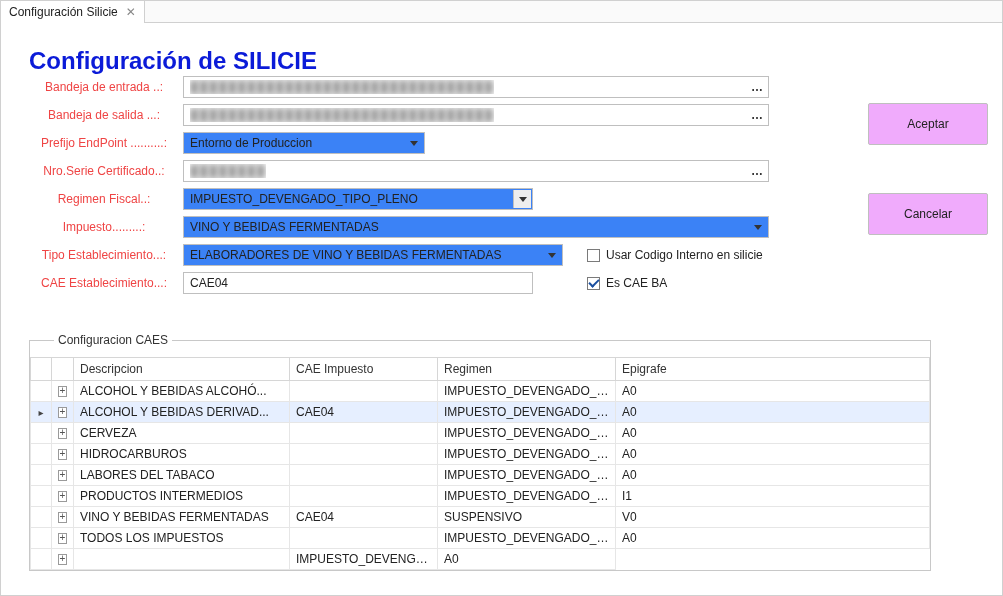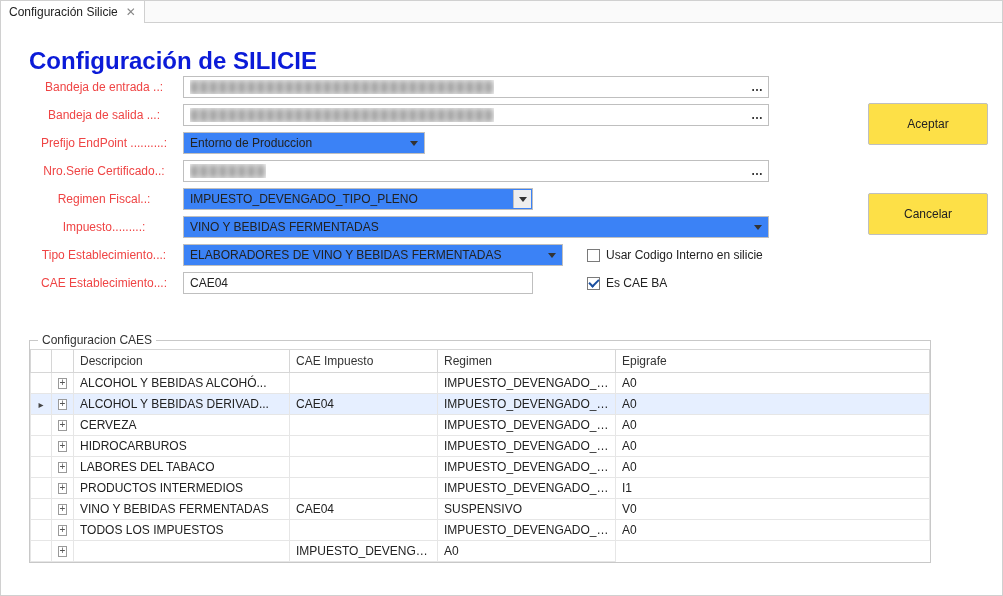--- a/index.html
+++ b/index.html
@@ -151,44 +151,44 @@
     right: 14px;
     top: 102px;
     display: flex;
     flex-direction: column;
     gap: 48px;
   }
   .btn {
     width: 120px;
     height: 42px;
     border: 1px solid #bfbfbf;
-    background: #fde047;
+    background: #f0abfc;
     display: flex;
     align-items: center;
     justify-content: center;
     cursor: pointer;
     border-radius: 2px;
   }
   .fieldset {
     margin-top: 46px;
     width: 902px;
     border: 1px solid #c8c8c8;
     position: relative;
   }
   .fieldset-title {
     position: absolute;
     top: -8px;
-    left: 8px;
+    left: 24px;
     background: #fff;
     padding: 0 4px;
     font-size: 12px;
     color: #333;
   }
   .grid {
-    margin-top: 8px;
+    margin-top: 16px;
   }
   .grid-head, .grid-row {
     display: grid;
     grid-template-columns: 22px 22px 216px 148px 178px 1fr;
     align-items: stretch;
   }
   .grid-head {
     background: #fff;
   }
   .grid-head .cell {

